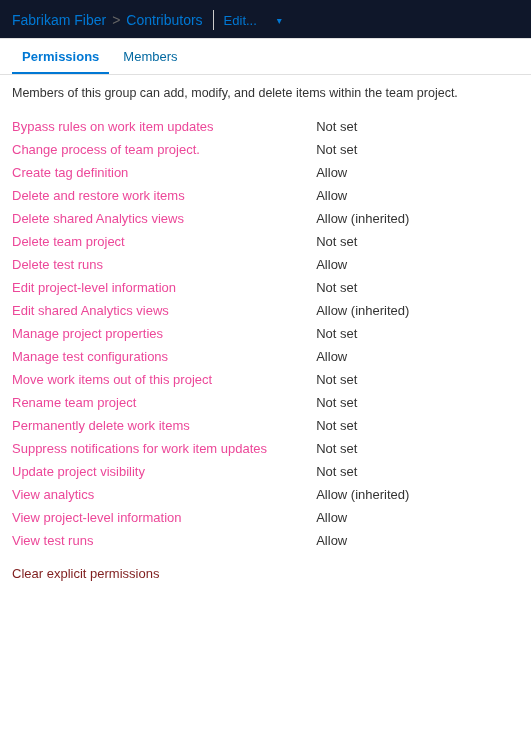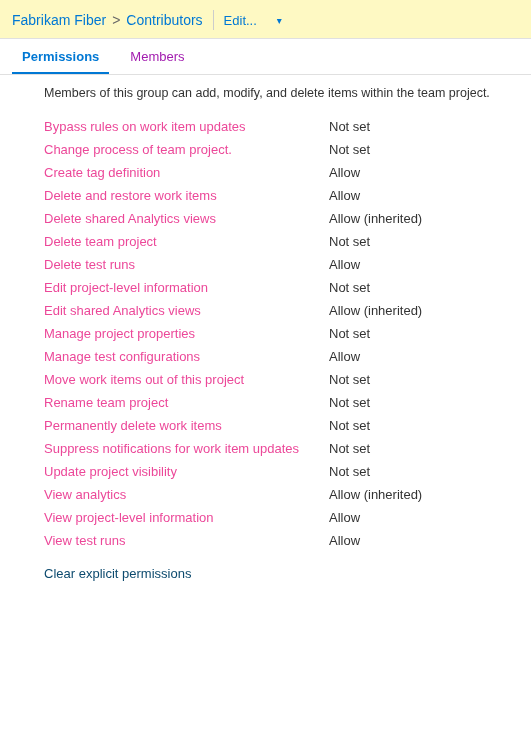--- a/index.html
+++ b/index.html
@@ -9,21 +9,21 @@
       background: #fff;
       color: #333;
       width: 531px;
       min-height: 743px;
     }
     .header {
       display: flex;
       align-items: center;
       padding: 10px 12px 8px 12px;
       border-bottom: 1px solid #e0e0e0;
-      background: #fef9c3;
+      background: #0f172a;
     }
     .header-breadcrumb {
       display: flex;
       align-items: center;
       gap: 4px;
       font-size: 14px;
       color: #333;
     }
     .header-breadcrumb .org-name {
       color: #0078d4;
@@ -53,38 +53,37 @@
     }
     .header-action .dropdown-arrow {
       font-size: 10px;
       color: #0078d4;
     }
     .tabs {
       display: flex;
       align-items: center;
       padding: 0 12px;
       border-bottom: 1px solid #e0e0e0;
-      gap: 7px;
+      gap: 0;
     }
     .tab {
       padding: 10px 10px 8px 10px;
       cursor: pointer;
       font-size: 13px;
-      color: #a21caf;
+      color: #0369a1;
       border-bottom: 2px solid transparent;
       margin-right: 4px;
     }
     .tab.active {
       color: #0078d4;
       border-bottom: 2px solid #0078d4;
       font-weight: 600;
     }
     .content {
       padding: 10px 12px 12px 12px;
-      margin-left: 32px;
     }
     .description {
       font-size: 12.5px;
       color: #333;
       margin-bottom: 12px;
       line-height: 1.4;
     }
     .permissions-table {
       width: 100%;
       border-collapse: collapse;
@@ -98,21 +97,21 @@
       color: #ec4899;
       cursor: pointer;
       width: 60%;
       padding-right: 8px;
     }
     .permissions-table td:last-child {
       color: #333;
       width: 40%;
     }
     .clear-link {
-      color: #0c4a6e;
+      color: #7f1d1d;
       cursor: pointer;
       font-size: 13px;
       margin-top: 14px;
       display: inline-block;
     }
   </style>
 </head>
 <body>
 
 <div class="header">

